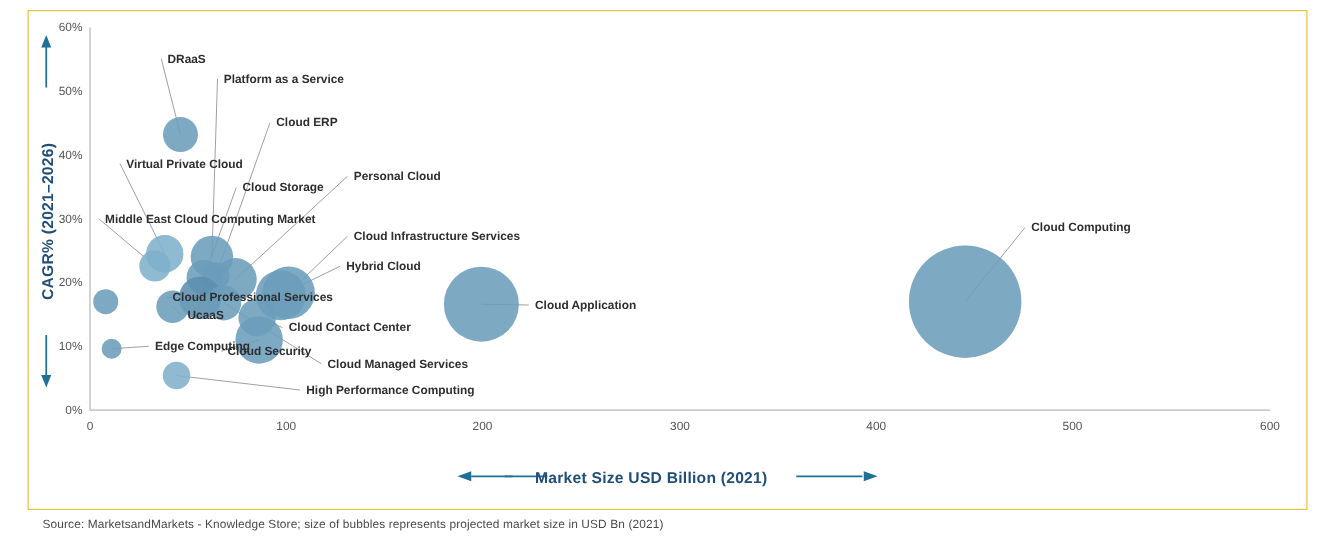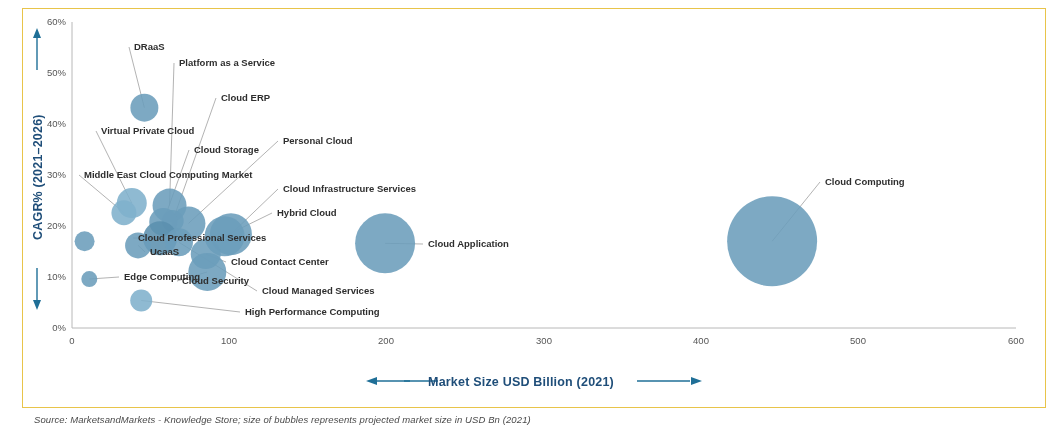--- a/index.html
+++ b/index.html
@@ -29,21 +29,20 @@
   .chart-svg {
     position: absolute;
     left: 0; top: 0;
     width: 1062px; height: 430px;
   }
   .source-note {
     position: absolute;
     left: 34px;
     top: 414px;
     font-family: "Liberation Sans", sans-serif;
-    font-style: italic;
     font-size: 9.5px;
     color: #4a4a4a;
     letter-spacing: 0.1px;
     white-space: nowrap;
   }
   text { font-family: "Liberation Sans", sans-serif; }
   .tick-label {
     font-size: 9.5px;
     fill: #555555;
   }

